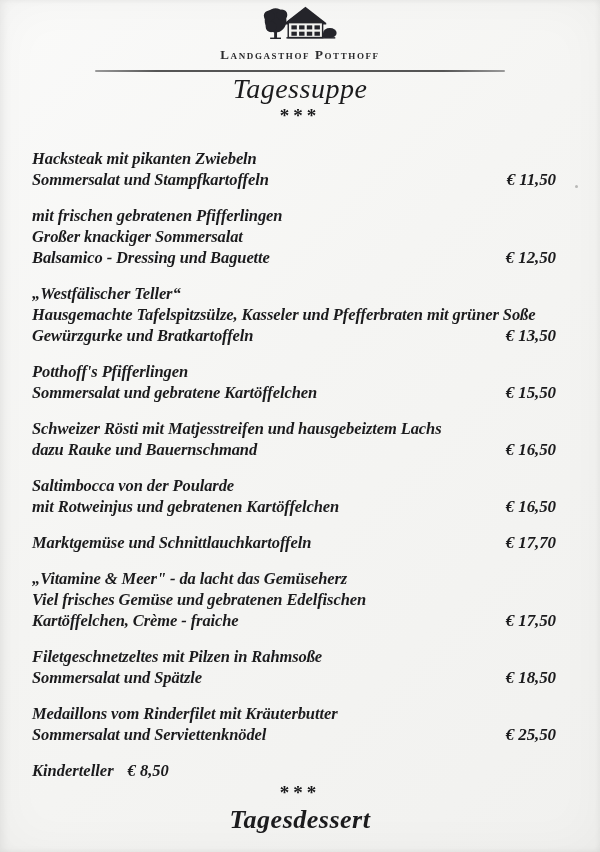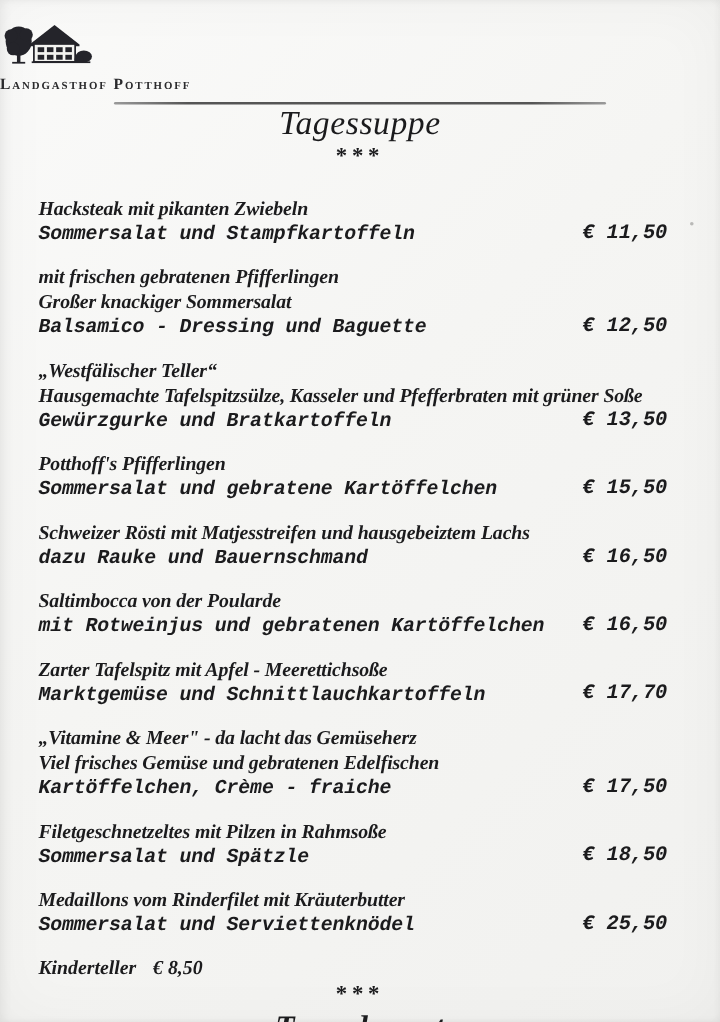--- a/index.html
+++ b/index.html
@@ -9,21 +9,21 @@
     background:#e8e8e6;
   }
   .page{
     position:relative;
     width:600px;height:852px;
     background:linear-gradient(135deg,#fafaf9 0%,#f5f5f3 45%,#f1f1ef 100%);
     box-shadow:inset 0 0 50px rgba(0,0,0,0.035), inset 4px 0 8px rgba(0,0,0,0.05), inset -2px 0 5px rgba(0,0,0,0.03);
     color:#1b1b1d;
     overflow:hidden;
   }
-  .header{padding-top:19px;}
+  .header{text-align:center;padding-top:5px;}
   .logo{display:inline-block;height:38px;}
   .brand{
     font-size:13px;font-weight:bold;font-variant:small-caps;
     letter-spacing:1.6px;color:#2a2a2c;margin-top:0px;
   }
   .rule{
     width:410px;height:2px;margin:7px auto 0 auto;
     background:linear-gradient(90deg,#9a9a9a,#555 15%,#555 85%,#9a9a9a);
     border-radius:1px;
   }
@@ -36,21 +36,21 @@
     letter-spacing:4px;line-height:20px;
   }
   .stars.top{margin-top:1px;}
   .menu{padding:5px 44px 0 32px;}
   .item{margin-top:15px;}
   .item:first-child{margin-top:17px;}
   .line{
     font-size:16.5px;font-weight:bold;font-style:italic;
     line-height:21px;white-space:nowrap;letter-spacing:-0.1px;
   }
-  .line-last{display:flex;justify-content:space-between;align-items:flex-start;font-family:Liberation Mono, monospace;}
+  .line-last{display:flex;justify-content:space-between;align-items:flex-start;}
   .price{font-size:17px;font-weight:bold;font-style:italic;padding-left:10px;}
   .kids-line{
     margin-top:15px;
     font-size:16.5px;font-weight:bold;font-style:italic;line-height:21px;
   }
   .kids-price{margin-left:14px;}
   .footer-stars{margin-top:2px;}
   .footer-title{
     text-align:center;font-size:26px;font-weight:bold;font-style:italic;
     line-height:30px;margin-top:2px;letter-spacing:0.5px;
@@ -150,21 +150,20 @@
 
     <div class="item">
       <div class="line">Saltimbocca von der Poularde</div>
       <div class="line line-last">
         <span>mit Rotweinjus und gebratenen Kartöffelchen</span>
         <span class="price">€ 16,50</span>
       </div>
     </div>
 
     <div class="item">
-      <div class="line">Zarter Tafelspitz mit Apfel - Meerettichsoße</div>
       <div class="line line-last">
         <span>Marktgemüse und Schnittlauchkartoffeln</span>
         <span class="price">€ 17,70</span>
       </div>
     </div>
 
     <div class="item">
       <div class="line">„Vitamine &amp; Meer" -  da lacht das Gemüseherz</div>
       <div class="line">Viel frisches Gemüse und gebratenen Edelfischen</div>
       <div class="line line-last">

